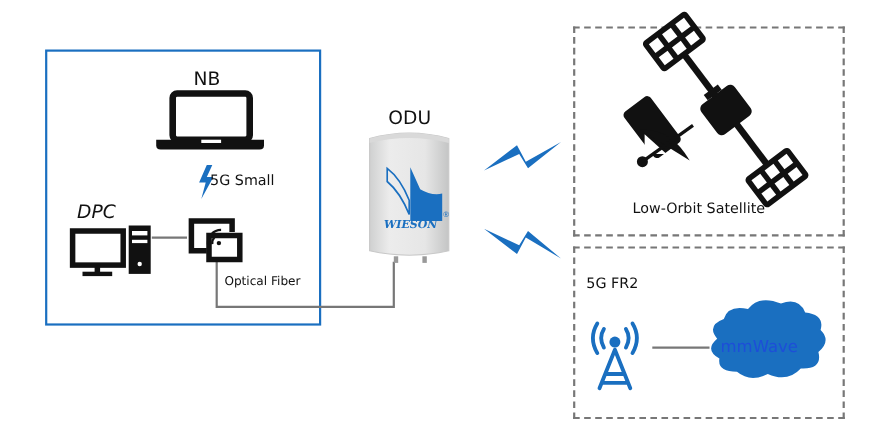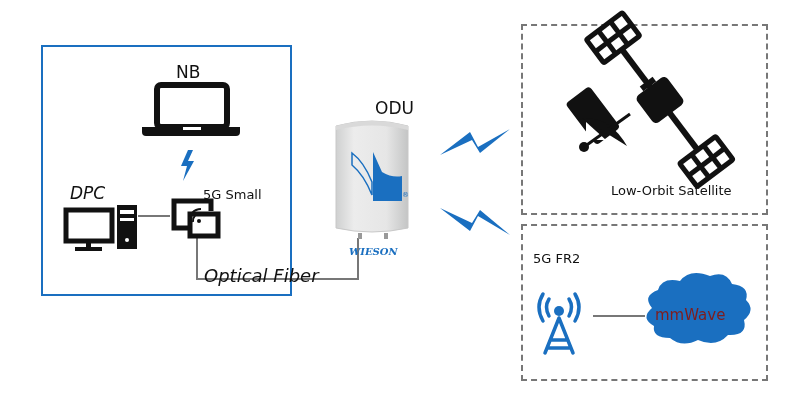--- a/index.html
+++ b/index.html
@@ -121,24 +121,24 @@
     <path d="M569 299 Q574 307 569 316"></path>
     <circle cx="559" cy="311" r="5" fill="#1a6fc0" stroke="none"></circle>
     <path d="M559 318 L545 353 M559 318 L573 353 M551 340 H567 M548 348 H570"></path>
   </g>
 
   <path fill="#1a6fc0" d="M652 308 Q642 296 658 290 Q662 277 680 281 Q690 268 710 276 Q726 270 732 284 Q750 286 746 300 Q756 310 744 320 Q748 336 728 335 Q716 348 698 340 Q682 348 670 338 Q652 338 654 326 Q640 318 652 308 Z"></path>
 </svg>
 
 <div class="abs label big" style="left:176px;top:62px;">NB</div>
 <div class="abs label big" style="left:70px;top:183px;font-style:italic;">DPC</div>
-<div class="abs label" style="left:203px;top:157px;font-size:13px;line-height:16px;margin-top:30px;">
+<div class="abs label" style="left:191px;top:157px;font-size:13px;line-height:16px;">
   <div>5G Small</div>
 </div>
-<div class="abs label" style="left:204px;top:265px;font-size:18px;font-style:italic;">Optical Fiber</div>
+<div class="abs label" style="left:204px;top:249px;font-size:11px;">Optical Fiber</div>
 
-<div class="abs label big" style="left:353px;top:98px;margin-left:22px;">ODU</div>
-<div class="abs" style="left:349px;top:199px;font-family:'DejaVu Serif','Liberation Serif',serif;font-style:italic;font-weight:bold;font-size:10px;color:#1a6fc0;margin-top:47px;">WIESON</div>
+<div class="abs label big" style="left:353px;top:98px;">ODU</div>
+<div class="abs" style="left:349px;top:199px;font-family:'DejaVu Serif','Liberation Serif',serif;font-style:italic;font-weight:bold;font-size:10px;color:#1a6fc0;">WIESON</div>
 <div class="abs" style="left:402px;top:191px;font-size:7px;color:#1a6fc0;">®</div>
 
-<div class="abs label" style="left:575px;top:183px;font-size:13px;margin-left:36px;">Low-Orbit Satellite</div>
+<div class="abs label" style="left:575px;top:183px;font-size:13px;">Low-Orbit Satellite</div>
 <div class="abs label" style="left:533px;top:251px;font-size:13px;">5G FR2</div>
-<div class="abs" style="left:655px;top:306px;font-size:15px;color:#7f1d1d;">mmWave</div>
+<div class="abs" style="left:655px;top:306px;font-size:15px;color:#1d4ed8;">mmWave</div>
 
 </body></html>

